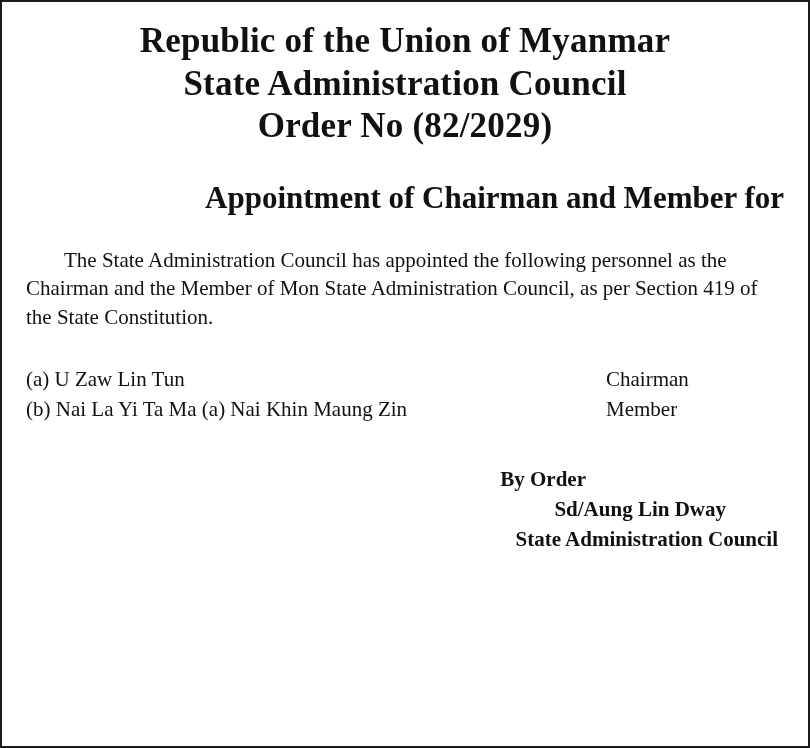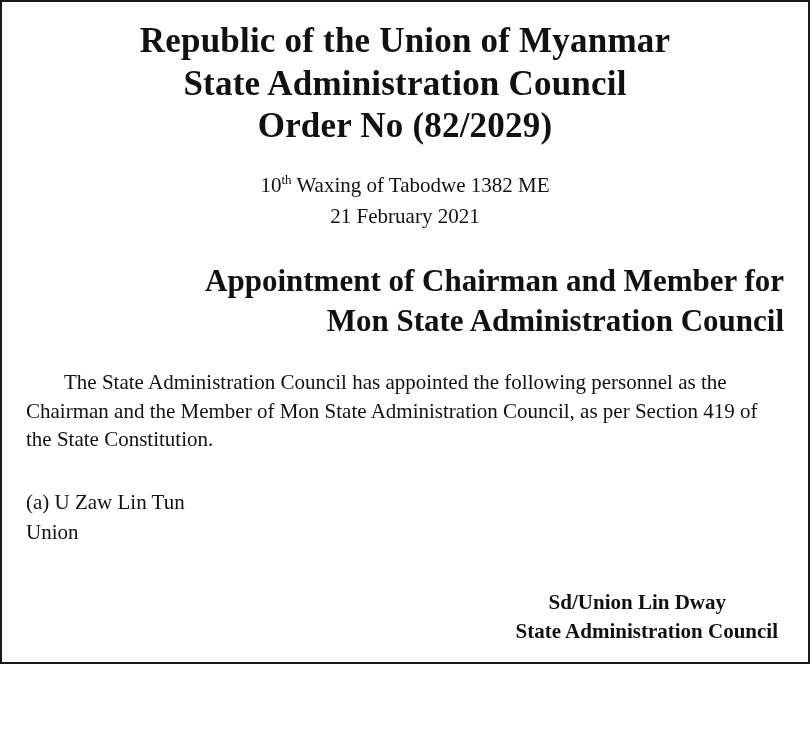--- a/index.html
+++ b/index.html
@@ -9,21 +9,21 @@
   }
   body {
     width: 810px;
     height: 748px;
     font-family: "Liberation Serif", serif;
     color: #111111;
   }
   .page {
     box-sizing: border-box;
     width: 810px;
-    height: 664px;
+    height: 748px;
     border: 2px solid #1a1a1a;
     padding: 18px 24px 26px 24px;
     position: relative;
     background: #ffffff;
   }
   .header-block {
     text-align: center;
   }
   .header-line {
     font-size: 35px;
@@ -98,41 +98,39 @@
 <body>
 
 <div class="page">
 
   <div class="header-block">
     <div class="header-line">Republic of the Union of Myanmar</div>
     <div class="header-line">State Administration Council</div>
     <div class="header-line">Order No (82/2029)</div>
   </div>
 
-  <div class="date-block">
-    <div class="date-line"><span>10</span><sup>th</sup><span> Waxing of Tabodwe 1382 ME</span></div>
-    <div class="date-line">21 February 2021</div>
-  </div>
 
   <div class="subject-block">
     <div class="subject-line">Appointment of Chairman and Member for</div>
-    <div class="subject-line">Mon State Administration Council</div>
   </div>
 
   <div class="body-block">
     <p class="body-para">The State Administration Council has appointed the following personnel as the Chairman and the Member of Mon State Administration Council, as per Section 419 of the State Constitution.</p>
   </div>
 
   <div class="appointments">
     <div class="appt-row">
       <div class="appt-name">(a) U Zaw Lin Tun</div>
+      <div class="appt-role">Chairman</div>
     </div>
     <div class="appt-row">
-      <div class="appt-role">Union</div>
+      <div class="appt-name">(b) Nai La Yi Ta Ma (a) Nai Khin Maung Zin</div>
+      <div class="appt-role">Member</div>
     </div>
   </div>
 
   <div class="signature-block">
-    <div class="sig-line-2">Sd/Union Lin Dway</div>
+    <div class="sig-line-1">By Order</div>
+    <div class="sig-line-2">Sd/Aung Lin Dway</div>
     <div class="sig-line-5">State Administration Council</div>
   </div>
 
 </div>
 
 </body></html>

